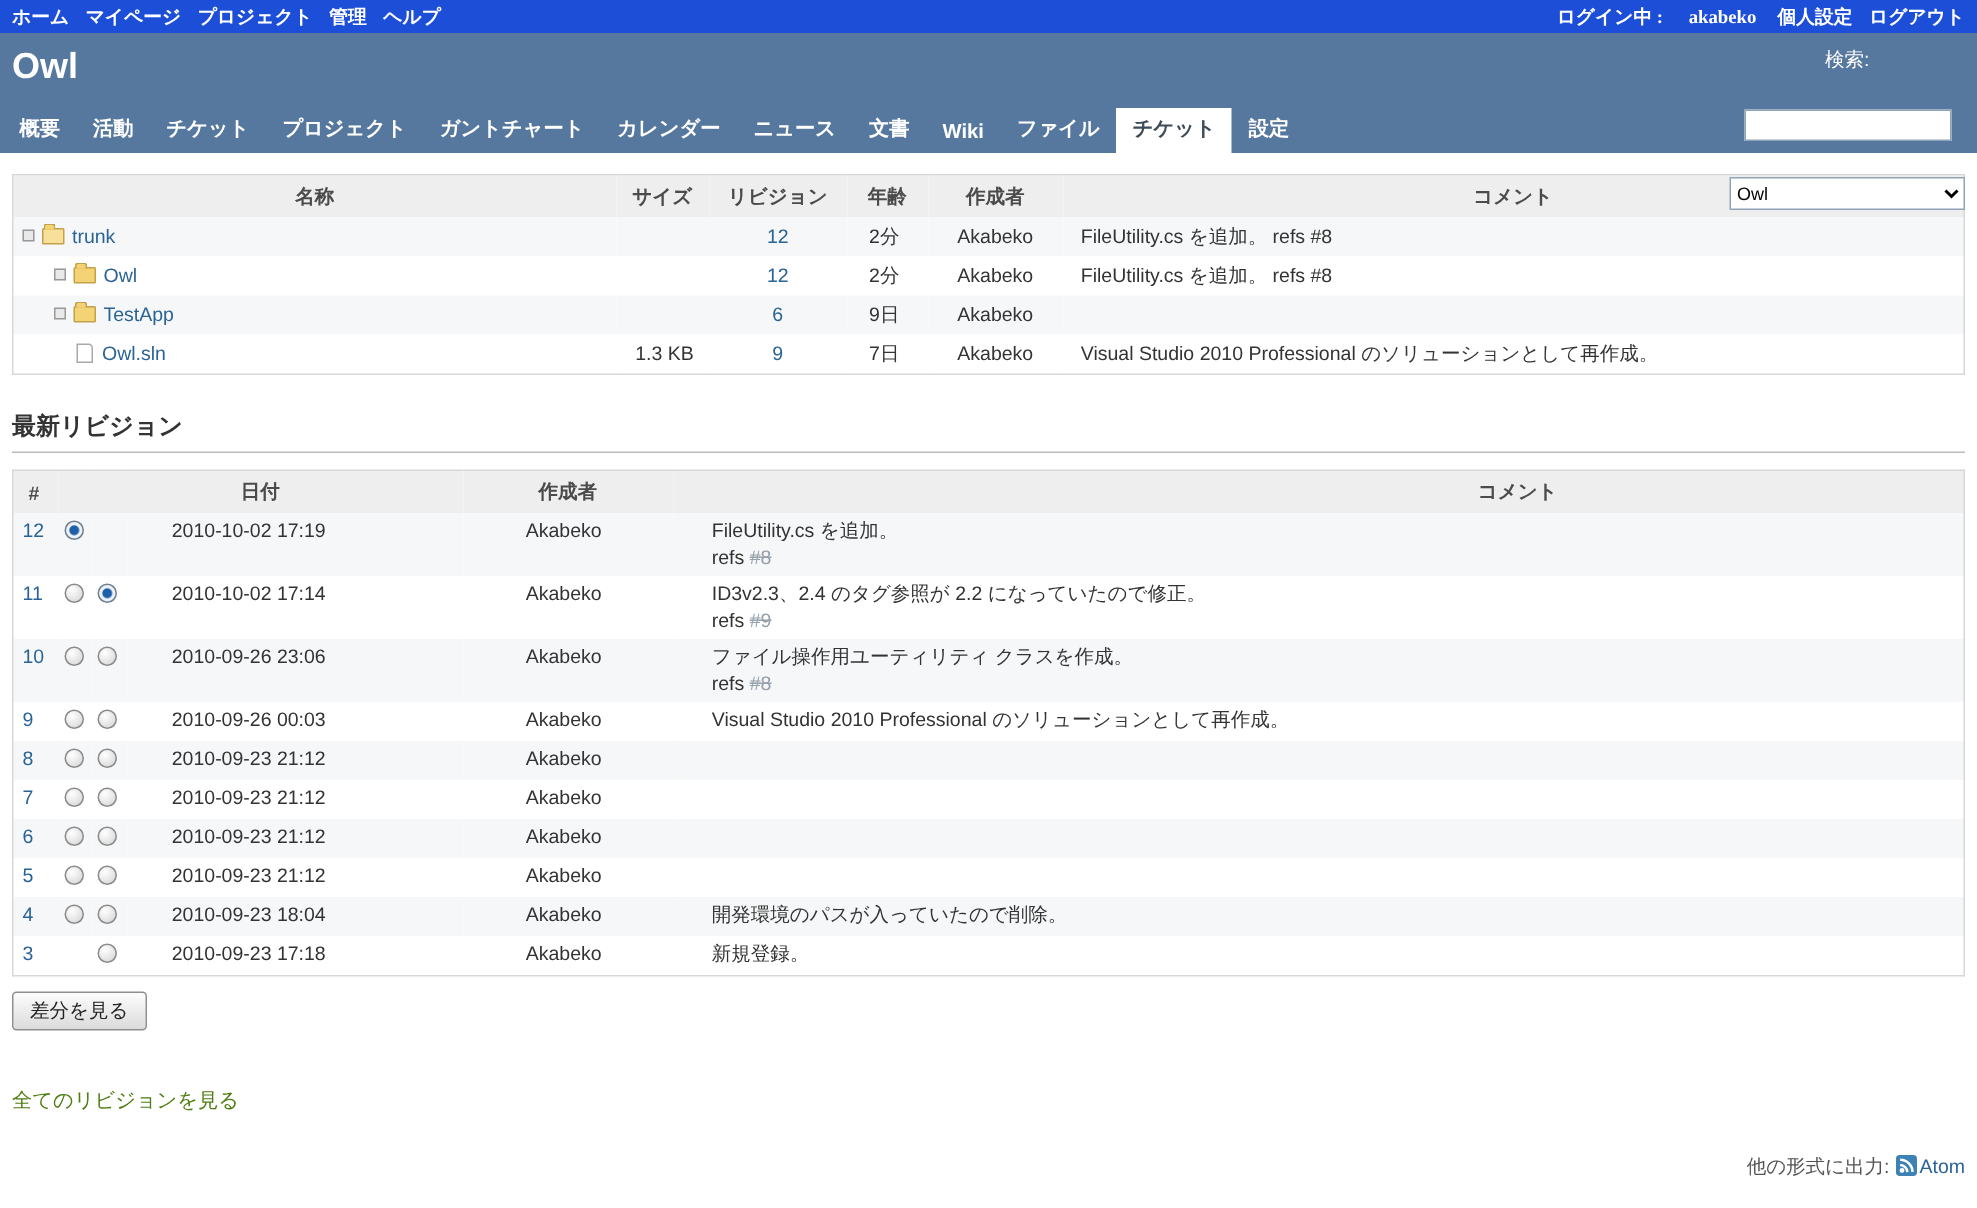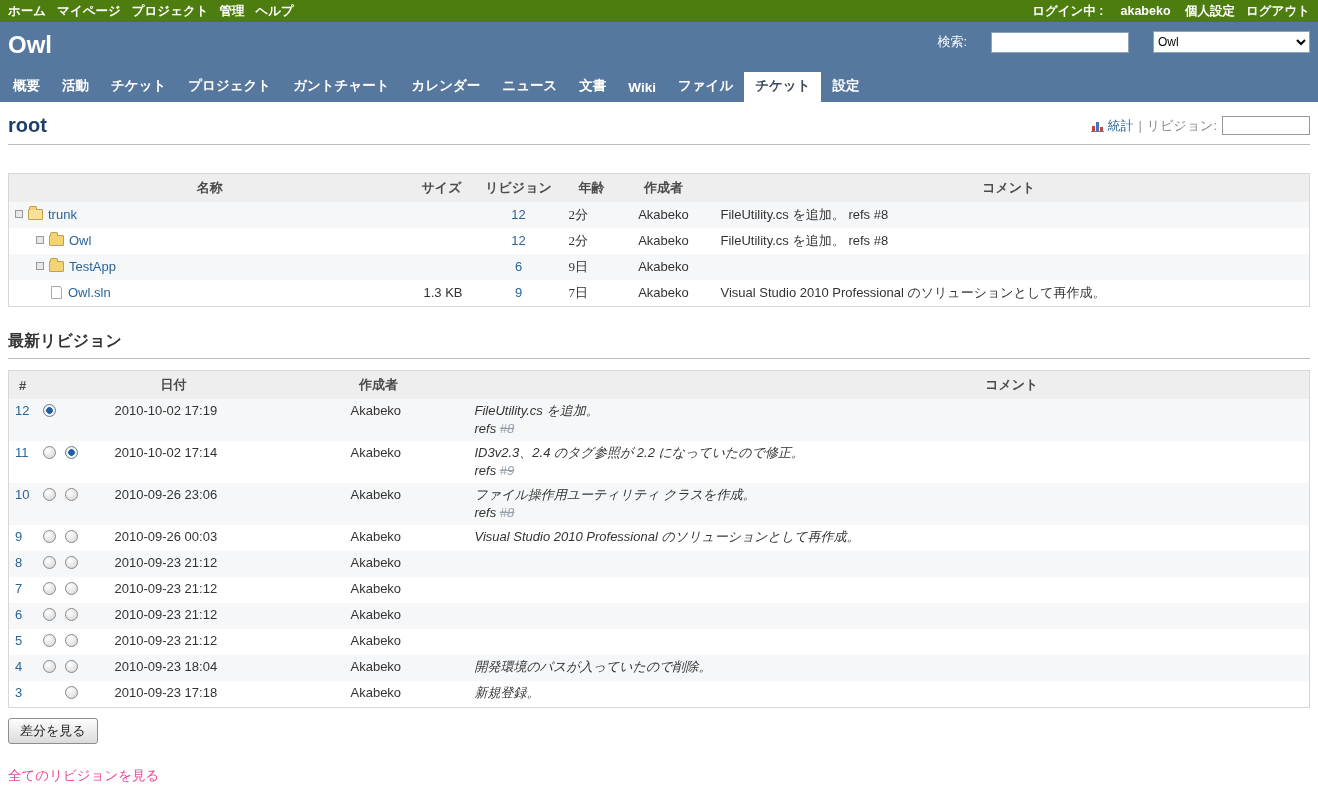--- a/index.html
+++ b/index.html
@@ -7,37 +7,37 @@
   html,body { margin:0; padding:0; }
   body {
     width:1318px; min-height:805px; background:#fff;
     font-family:"Liberation Sans","DejaVu Sans",sans-serif;
     font-size:13px; color:#333;
   }
   a { cursor:pointer; }
 
   
   #top-menu {
-    background:#4d7c0f; height:22px; padding:0 8px;
+    background:#1d4ed8; height:22px; padding:0 8px;
     display:flex; justify-content:space-between; align-items:center;
-    color:#fff; font-size:12.5px; font-weight:bold;
+    color:#fff; font-size:12.5px; font-weight:bold;font-family:Liberation Serif, serif;
   }
   #top-menu .menu-left a, #top-menu .menu-right a {
     color:#fff; text-decoration:none; margin-right:11px; font-weight:bold;
   }
   #top-menu .menu-right a { margin-right:0; margin-left:11px; }
   #top-menu .login-label { font-weight:bold; margin-right:6px; }
   #top-menu .user-link { color:#fff; text-decoration:none; }
 
   
   #header { background:#56789E; height:50px; position:relative; padding:0 8px; }
   #header h1 { margin:0; padding-top:9px; color:#fff; font-size:24px; font-weight:bold; }
   #quick-search {
     position:absolute; top:9px; right:8px;
-    display:flex; align-items:center; gap:24px; color:#fff; font-size:13px;
+    display:flex; align-items:center; gap:24px; color:#fff; font-size:13px;flex-direction:column;
   }
   #quick-search input[type=text] {
     width:138px; height:21px; border:1px solid #8FA3B6; padding:2px 4px; font-size:12px;
   }
   #quick-search select {
     width:157px; height:22px; font-size:12px; border:1px solid #8FA3B6; background:#fff;
   }
 
   
   #main-menu { background:#56789E; height:30px; padding:0 2px; display:flex; align-items:flex-end; }
@@ -58,25 +58,25 @@
   .stats-icon { vertical-align:-2px; margin-right:3px; }
 
   
   table.list { width:100%; border-collapse:collapse; border:1px solid #d7d7d7; font-size:13px; }
   table.list th { background:#EEE; font-weight:bold; color:#4B4B4B; text-align:center; padding:5px 4px; }
   tr.odd { background:#F6F7F8; }
   tr.even { background:#fff; }
   a.blue { color:#2A6496; text-decoration:none; }
 
   
-  #file-table { margin-top:28px; }
+  #file-table { margin-top:8px; }
   #file-table td { padding:5px 4px; line-height:16px; vertical-align:middle; }
   #file-table td.c-size { text-align:right; padding-right:10px; }
   #file-table td.c-rev  { text-align:center; }
-  #file-table td.c-age  { text-align:left; padding-right:8px;font-family:Liberation Serif, serif; }
+  #file-table td.c-age  { text-align:center; padding-right:8px; }
   #file-table td.c-author { text-align:center; }
   #file-table td.c-comment { padding-left:12px; }
   .indent { display:inline-block; height:1px; }
   .expander {
     display:inline-block; width:8px; height:8px; margin:0 5px 0 2px;
     border:1px solid #999; background:#E9E9E9; vertical-align:1px;
   }
   .expander.placeholder { border-color:transparent; background:transparent; }
   .icon-folder, .icon-folder-open {
     display:inline-block; width:15px; height:11px; margin-right:5px; vertical-align:-1px;
@@ -93,39 +93,39 @@
   }
 
   
   #rev-table { margin-top:11px; }
   #rev-table td { padding:3px 4px; line-height:18px; vertical-align:top; }
   #rev-table th.h-hash { text-align:left; padding-left:10px; }
   #rev-table th.h-comment { padding-left:270px; }
   #rev-table td.c-revid { padding-left:6px; }
   #rev-table td.c-date { padding-left:30px;margin-top:40px; }
   #rev-table td.c-rauthor { padding-left:42px; }
-  #rev-table td.c-rcomment { padding-left:26px;font-style:italic; }
+  #rev-table td.c-rcomment { padding-left:26px; }
   #rev-table input[type=radio] {
     appearance:none; -webkit-appearance:none; width:13px; height:13px; margin:2px 0 0;
     border-radius:50%; border:1px solid #8A8A8A;
     background:radial-gradient(circle at 35% 30%, #ffffff, #d9d9d9 85%);
   }
   #rev-table input[type=radio]:checked {
     background:radial-gradient(circle, #1F5FA8 0 3px, #eef4fa 3.6px 4.5px, #d9d9d9);
     border-color:#6F7F8E;
   }
   a.issue-closed { color:#96A0AA; text-decoration:line-through; }
 
   
   #diff-button {
     margin-top:10px; font-size:13px; padding:3px 11px; color:#222;
     border:1px solid #8E8E8E; border-radius:3px;
     background:linear-gradient(#FDFDFD,#DBDBDB); font-family:inherit;
   }
-  #all-revisions { display:inline-block; margin-top:23px; font-size:13.5px; color:#ec4899; text-decoration:none; }
+  #all-revisions { display:inline-block; margin-top:38px; font-size:13.5px; color:#4d7c0f; text-decoration:none; }
   .other-formats { text-align:right; margin-top:26px; color:#555; }
   .other-formats a { color:#2A6496; text-decoration:none; }
   .atom-icon { vertical-align:-2px; margin:0 2px 0 4px; }
 </style>
 </head>
 <body>
 
 <div id="top-menu">
   <div class="menu-left"><a>ホーム</a><a>マイページ</a><a>プロジェクト</a><a>管理</a><a>ヘルプ</a></div>
   <div class="menu-right">
@@ -155,34 +155,20 @@
     <a>ニュース</a>
     <a>文書</a>
     <a>Wiki</a>
     <a>ファイル</a>
     <a class="selected">チケット</a>
     <a>設定</a>
   </div>
 
 <div id="content">
 
-  <div class="title-row">
-    <h2>root</h2>
-    <div class="contextual">
-      <a><svg class="stats-icon" width="13" height="12" viewBox="0 0 13 12">
-            <rect x="1" y="6" width="3" height="5" fill="#C04545"></rect>
-            <rect x="5" y="2" width="3" height="9" fill="#4A72B8"></rect>
-            <rect x="9" y="7" width="3" height="4" fill="#C04545"></rect>
-            <line x1="0" y1="11.5" x2="13" y2="11.5" stroke="#777" stroke-width="1"></line>
-          </svg><span>統計</span></a>
-      <span class="sep">|</span>
-      <span>リビジョン:</span>
-      <input type="text" value="" style="">
-    </div>
-  </div>
 
   
   <table class="list" id="file-table">
     <colgroup>
       <col style="width:402px">
         <col style="width:62px">
         <col style="width:92px">
       <col style="width:54px">
         <col style="width:90px">
         <col>

